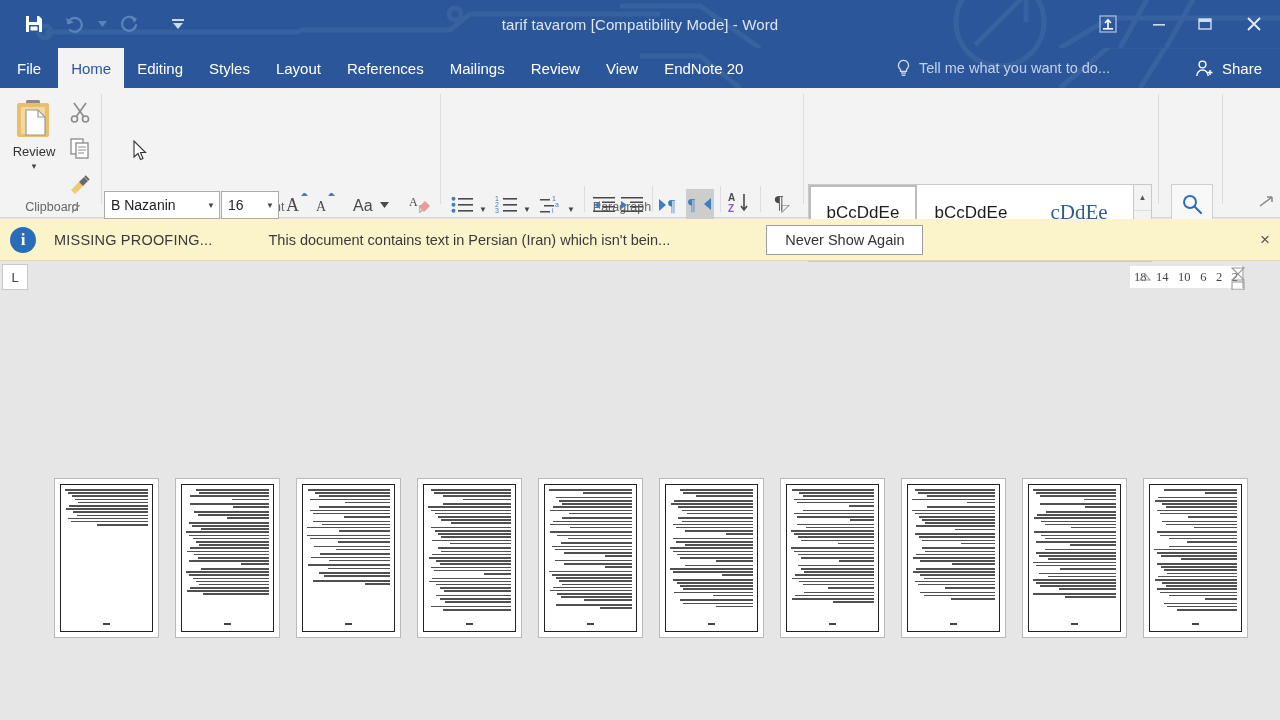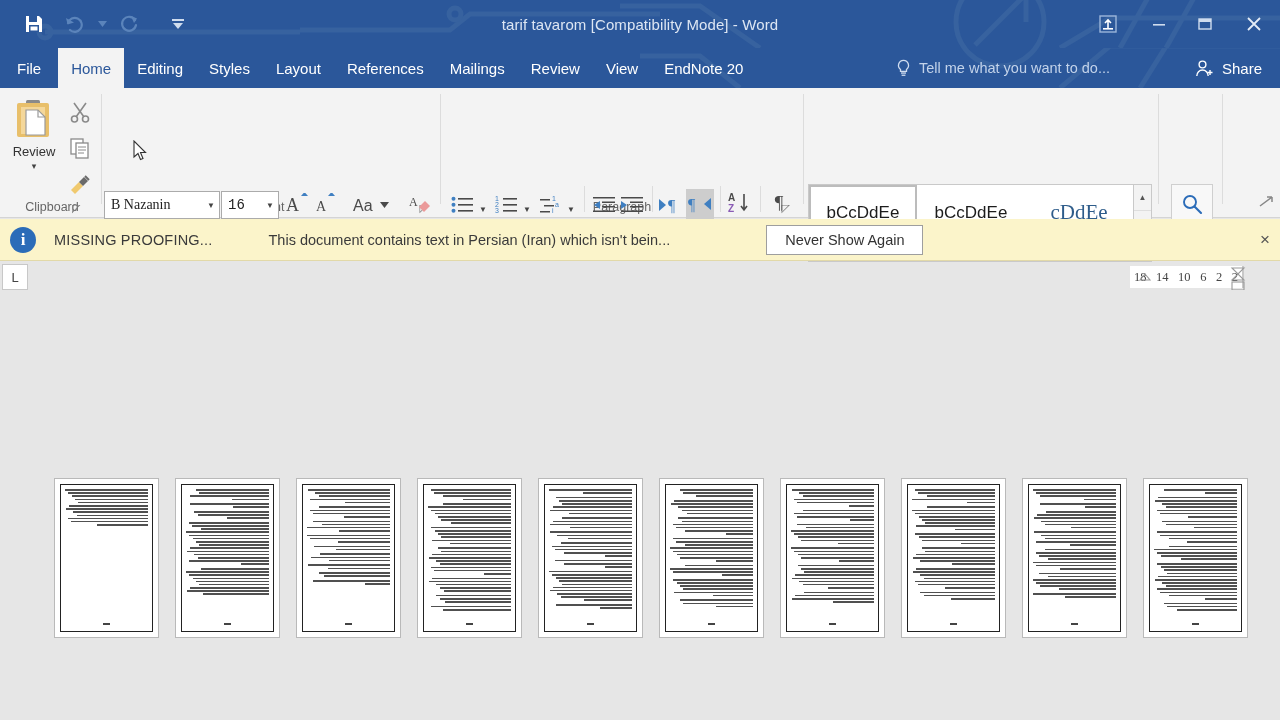--- a/index.html
+++ b/index.html
@@ -81,27 +81,27 @@
   .paste-caret { font-size: 9px; color: #444; margin-top: 2px; }
   .clip-small { position: absolute; left: 60px; top: 6px; width: 40px; }
   .clip-ic { height: 36px; display: flex; align-items: center; justify-content: center; }
 
   
   .fontname {
     position: absolute; left: 104px; top: 103px; width: 116px; height: 28px;
     background: #fff; border: 1px solid #ababab;
     font-size: 14px; color: #222; display: flex; align-items: center;
   }
-  .fontname span.val { padding-left: 6px; flex: 1; overflow: hidden; white-space: nowrap; font-family: Liberation Serif, serif; }
+  .fontname span.val { padding-left: 6px; flex: 1; overflow: hidden; white-space: nowrap; }
   .fontsize {
     position: absolute; left: 221px; top: 103px; width: 58px; height: 28px;
     background: #fff; border: 1px solid #ababab;
     font-size: 14px; color: #222; display: flex; align-items: center;
   }
-  .fontsize span.val { padding-left: 6px; flex: 1; font-family: Liberation Mono, monospace; }
+  .fontsize span.val { padding-left: 6px; flex: 1; }
   .cbcaret { width: 16px; text-align: center; font-size: 8px; color: #444; }
 
   .fbtn {
     position: absolute; height: 26px; display: flex; align-items: center; justify-content: center;
     color: #3b3b3b;
   }
   .fbtn.on { background: #cdcdcd; }
   .bi { font-size: 17px; }
 
   

